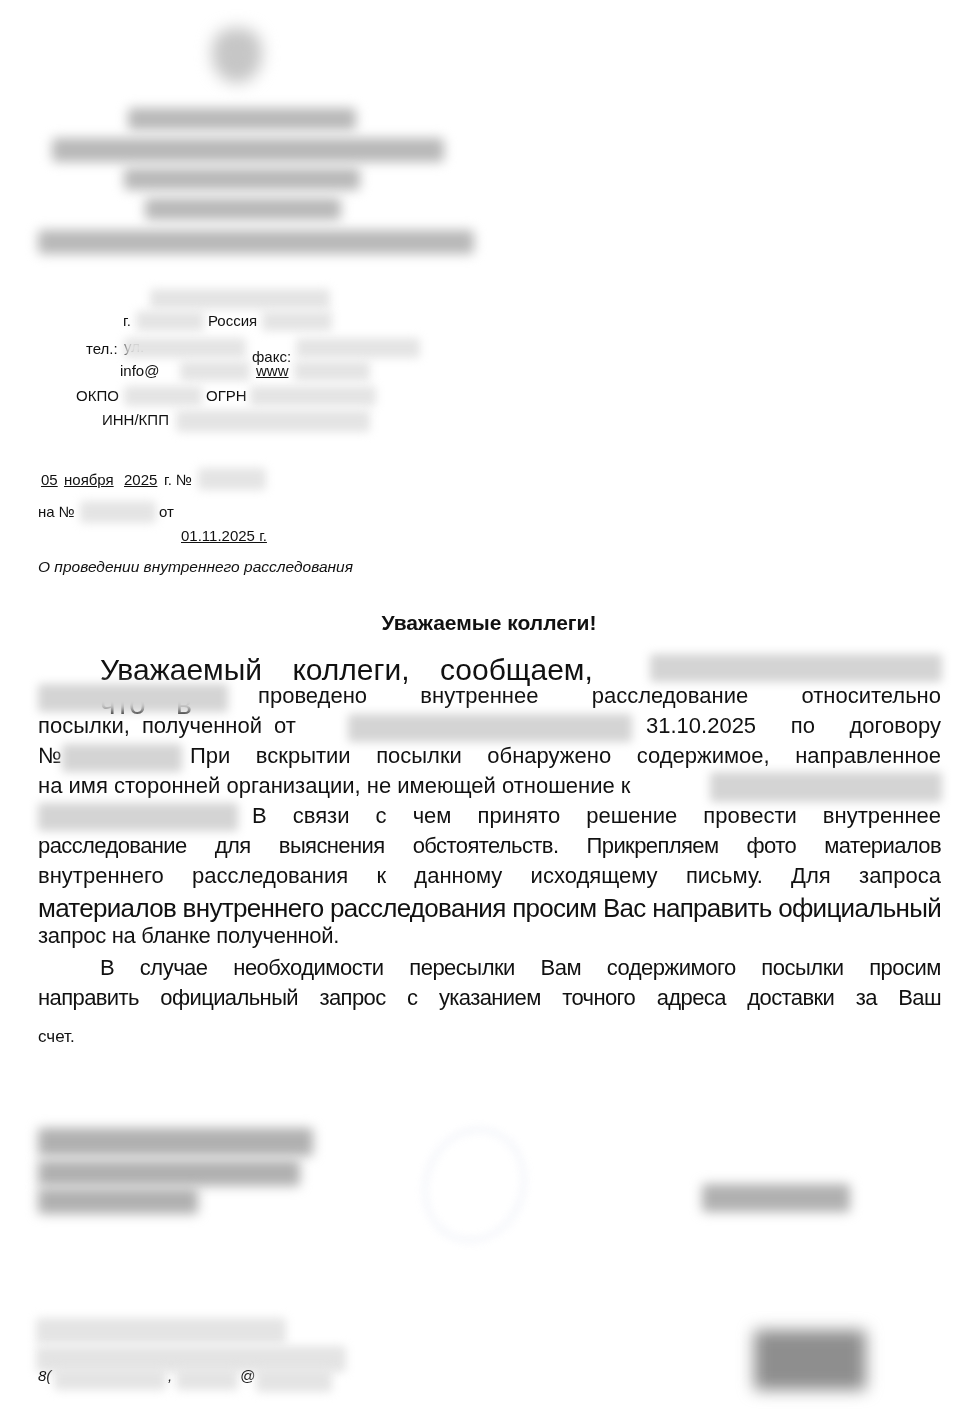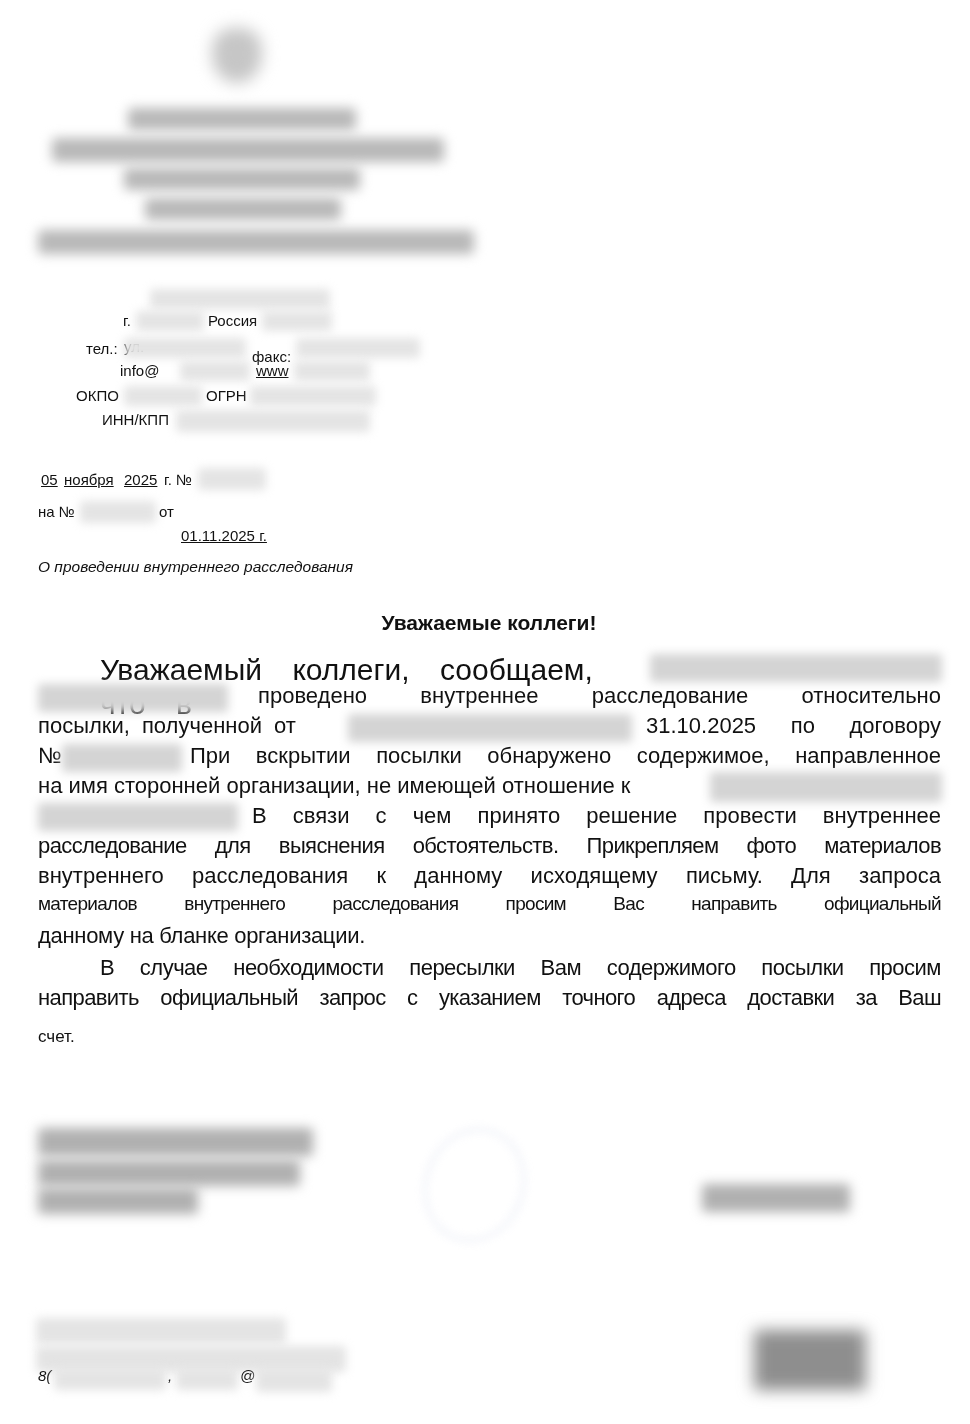--- a/index.html
+++ b/index.html
@@ -98,22 +98,22 @@
   <div class="abs" style="left:190px;top:743px;width:751px;font-size:22px;text-align:justify;text-align-last:justify;">При вскрытии посылки обнаружено содержимое, направленное</div>
 
   <div class="abs" style="left:38px;top:773px;font-size:22px;">на имя сторонней организации, не имеющей отношение к</div>
   <div class="redact" style="left:710px;top:772px;width:232px;height:30px;"></div>
 
   <div class="redact" style="left:38px;top:803px;width:200px;height:28px;"></div>
   <div class="abs" style="left:252px;top:803px;width:689px;font-size:22px;text-align:justify;text-align-last:justify;">В связи с чем принято решение провести внутреннее</div>
 
   <div class="abs" style="left:38px;top:833px;width:903px;font-size:22px;text-align:justify;text-align-last:justify;letter-spacing:-0.6px;">расследование для выяснения обстоятельств. Прикрепляем фото материалов</div>
   <div class="abs" style="left:38px;top:863px;width:903px;font-size:22px;text-align:justify;text-align-last:justify;">внутреннего расследования к данному исходящему письму. Для запроса</div>
-  <div class="abs" style="left:38px;top:893px;width:903px;font-size:19px;text-align:justify;text-align-last:justify;letter-spacing:-0.7px;">материалов внутреннего расследования просим Вас направить официальный</div>
-  <div class="abs" style="left:38px;top:923px;font-size:22px;letter-spacing:-0.3px;">данному на бланке организации.</div>
+  <div class="abs" style="left:38px;top:893px;width:903px;font-size:26px;text-align:justify;text-align-last:justify;letter-spacing:-0.7px;">материалов внутреннего расследования просим Вас направить официальный</div>
+  <div class="abs" style="left:38px;top:923px;font-size:22px;letter-spacing:-0.3px;">запрос на бланке полученной.</div>
 </div>
 
 <div>
   <div class="abs" style="left:100px;top:955px;width:841px;font-size:22px;text-align:justify;text-align-last:justify;letter-spacing:-0.5px;">В случае необходимости пересылки Вам содержимого посылки просим</div>
   <div class="abs" style="left:38px;top:985px;width:903px;font-size:22px;text-align:justify;text-align-last:justify;letter-spacing:-0.6px;">направить официальный запрос с указанием точного адреса доставки за Ваш</div>
   <div class="abs" style="left:38px;top:1015px;font-size:17px;margin-top:12px;">счет.</div>
 </div>
 
 <div>
   <div class="sig" style="left:38px;top:1128px;width:275px;height:28px;"></div>

